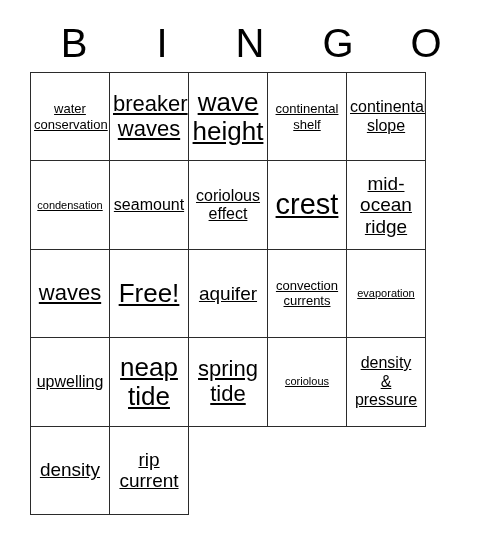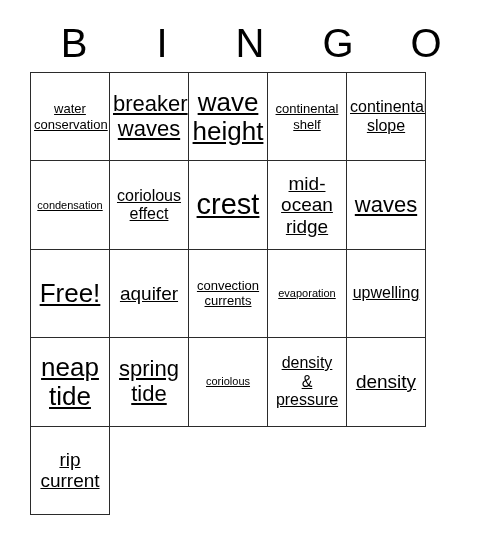--- a/index.html
+++ b/index.html
@@ -122,20 +122,23 @@
       </div>
 
     <div class="cell">
         <span class="cell-text sz-md">continental
 slope</span>
       </div>
     <div class="cell">
         <span class="cell-text sz-xs">condensation</span>
       </div>
     <div class="cell">
+        <span class="cell-text sz-md">seamount</span>
+      </div>
+    <div class="cell">
         <span class="cell-text sz-md">coriolous
 effect</span>
       </div>
     <div class="cell">
         <span class="cell-text sz-3xl">crest</span>
       </div>
 
     <div class="cell">
         <span class="cell-text sz-lg">mid-
 ocean

